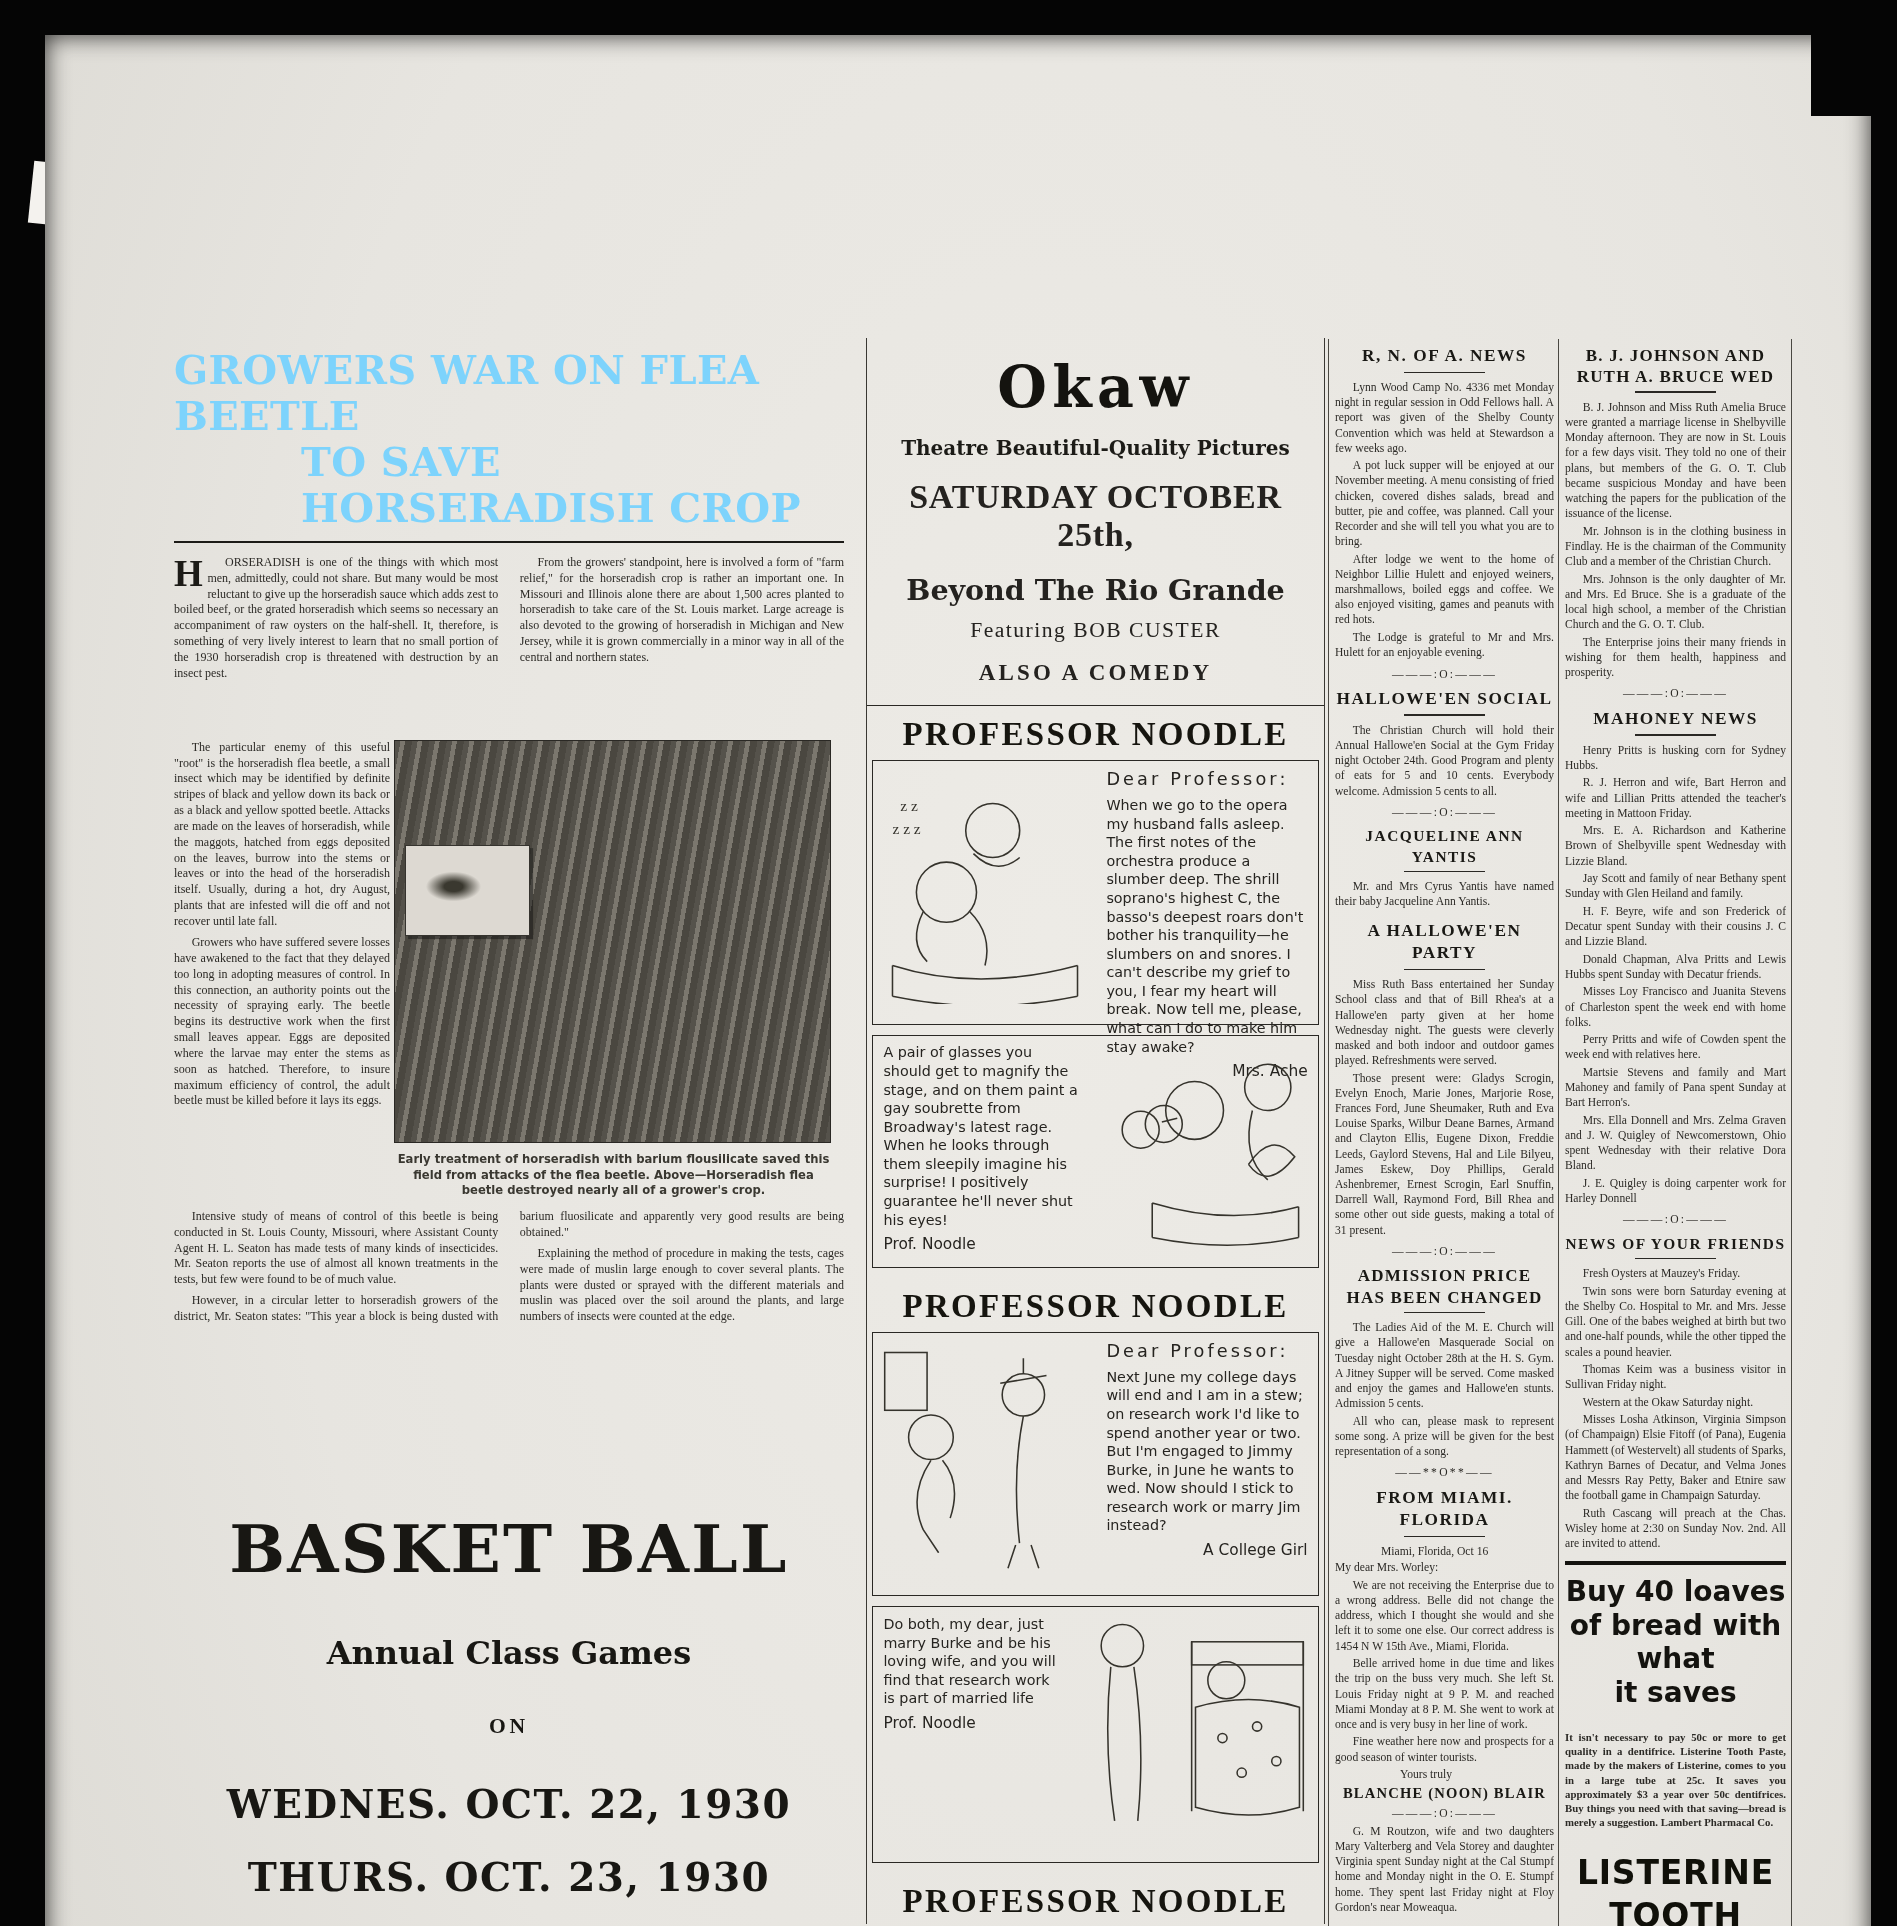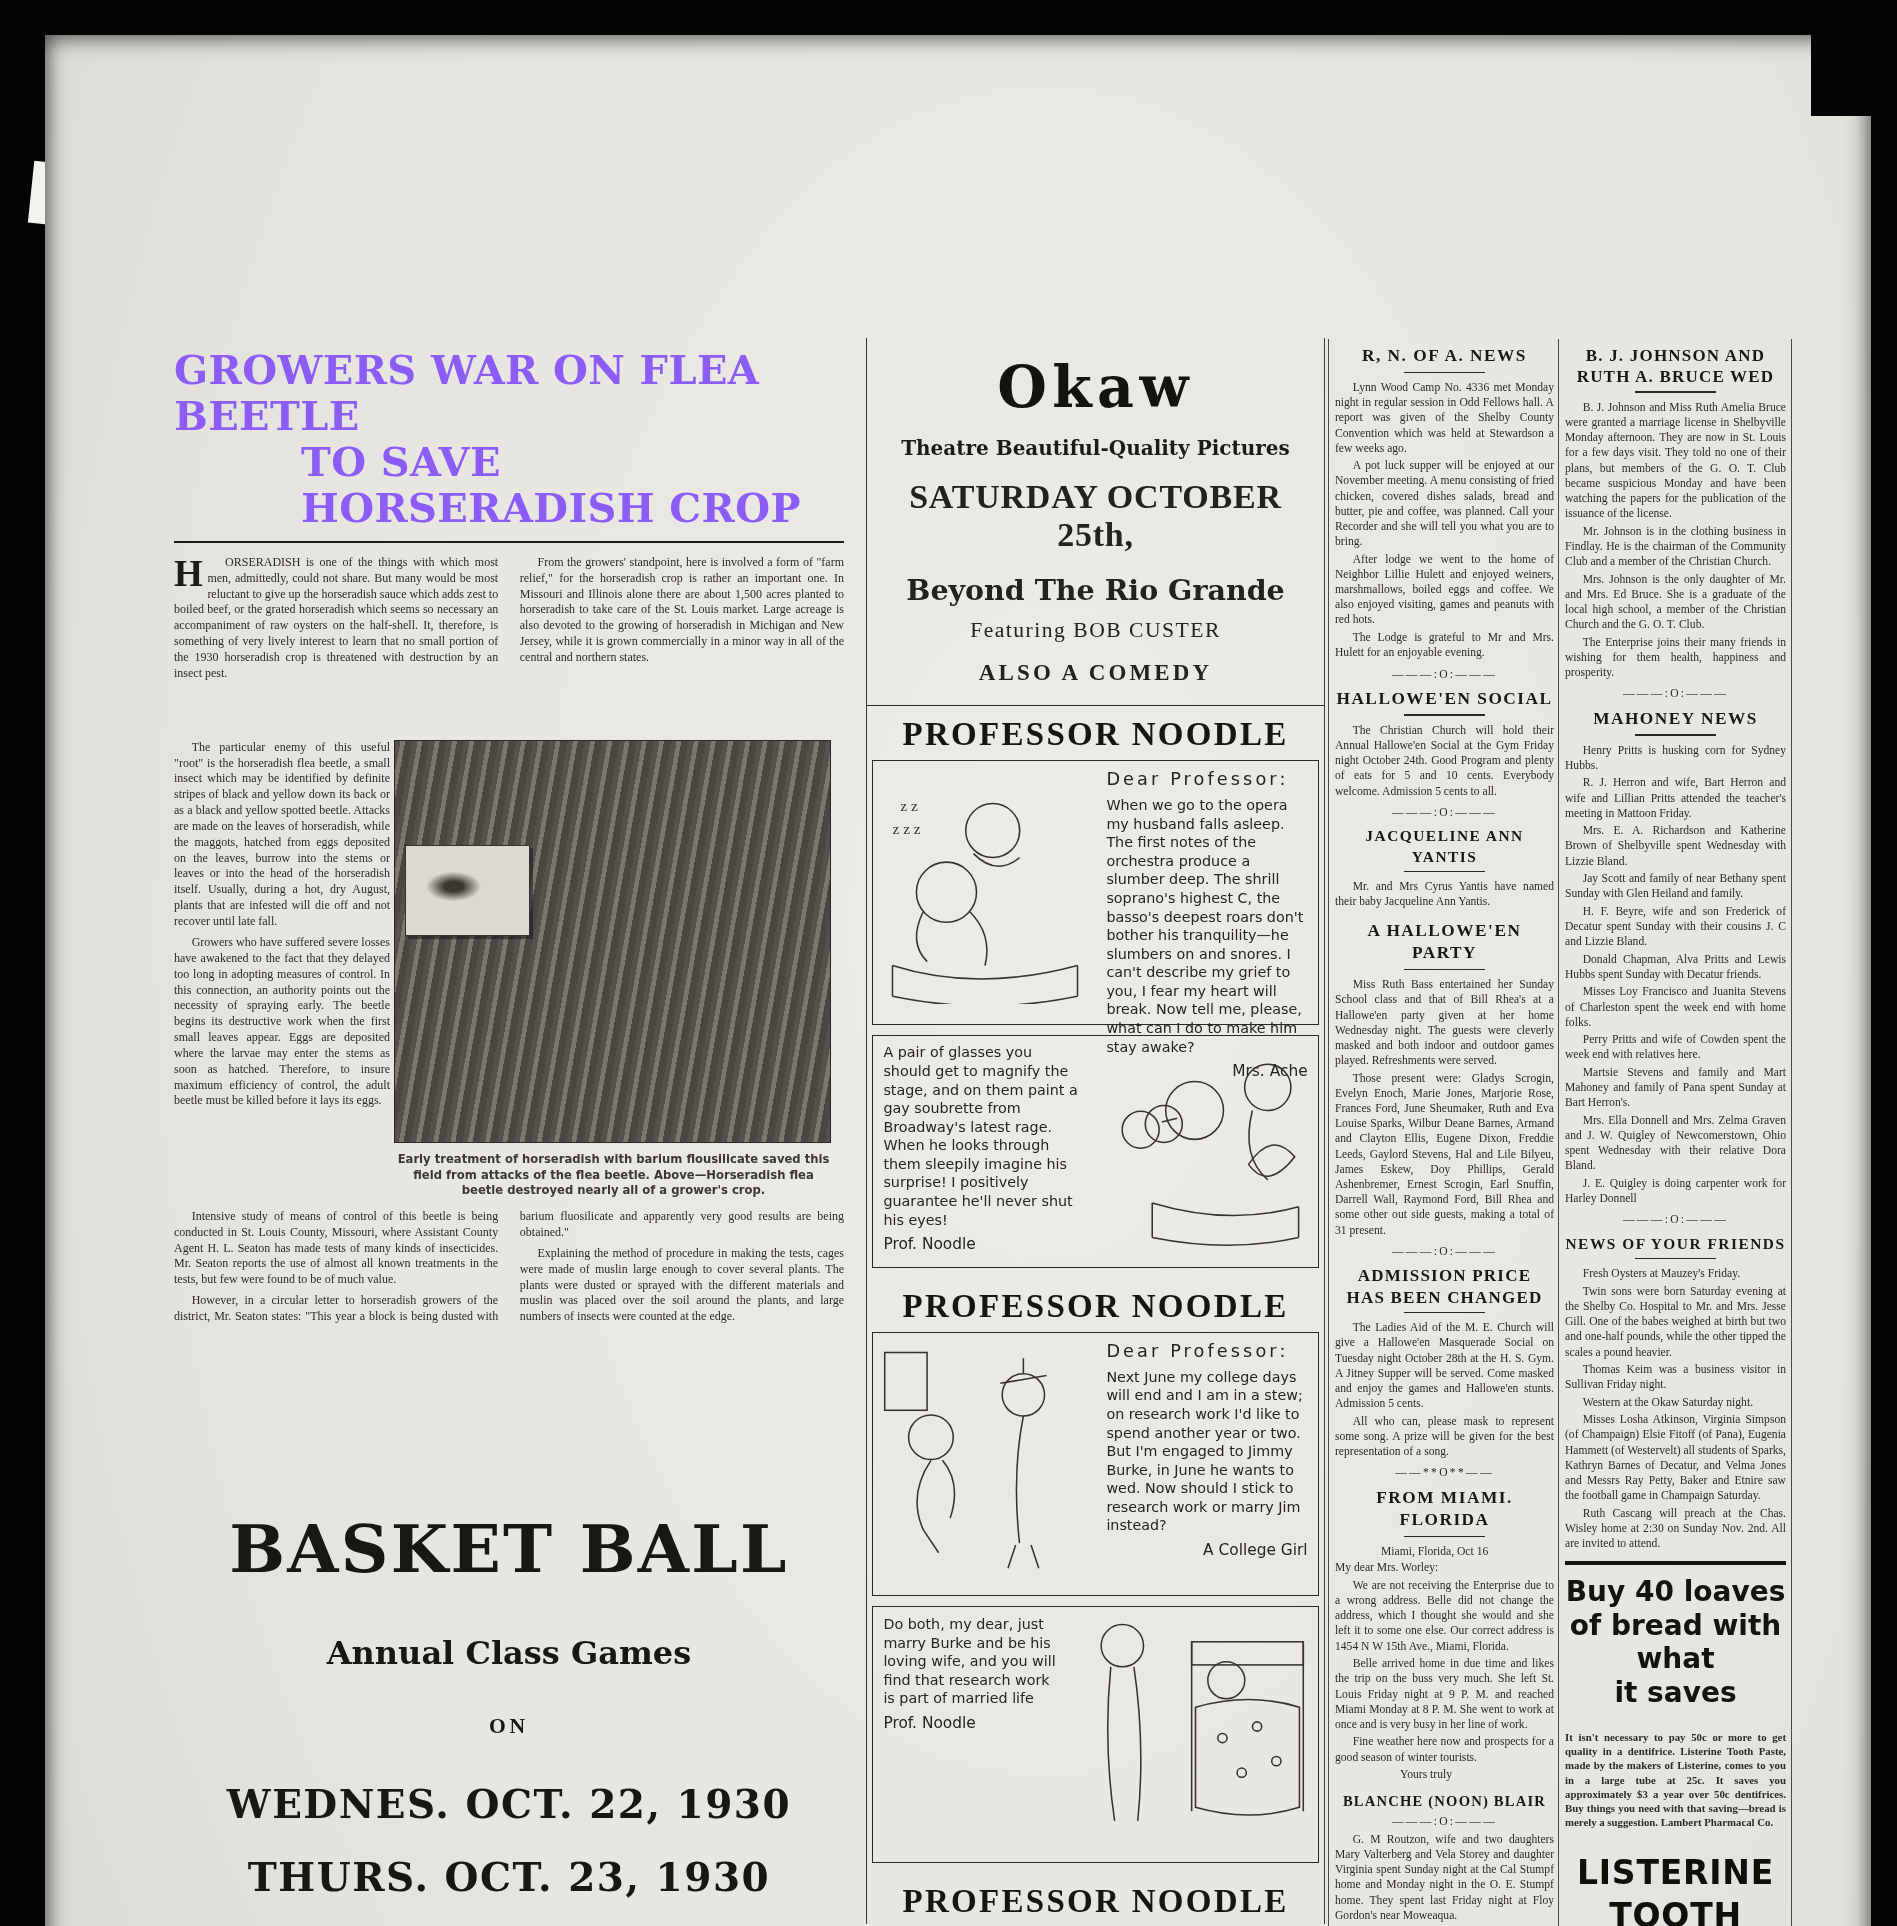--- a/index.html
+++ b/index.html
@@ -12,21 +12,21 @@
   .scanbar{position:absolute;background:#050505;}
   .tornedge{position:absolute;background:#050505;}
   .whitenick{position:absolute;background:#f4f2ee;}
   
   .para{margin:0 0 5.4px 0;text-align:justify;text-indent:17.7px;}
   .smallcol{font-size:12px;line-height:1.32;color:#2c2a26;}
   .heading-sm{font-weight:bold;text-align:center;font-size:17.3px;letter-spacing:1.5px;color:#191814;margin:0;}
   .heading-rule{width:81px;height:1.5px;background:#2a2824;margin:3.9px auto 7px auto;}
   .odivider{text-align:center;font-size:11.6px;letter-spacing:2.3px;color:#2a2824;margin:6.2px 0;}
   
-  .headline{font-family:"DejaVu Serif", serif;font-weight:bold;color:#8b5cf6;
+  .headline{font-family:"DejaVu Serif", serif;font-weight:bold;color:#7dd3fc;
             font-size:40px;letter-spacing:0.4px;line-height:1.15;}
   .headline .l2{margin-left:127px;display:block;}
   .art-rule{height:2.3px;background:#1c1b17;margin:10px 0 11.6px 0;}
   .dropcap{float:left;font-size:37px;line-height:.8;font-weight:bold;padding:3.9px 4.6px 0 0;color:#1c1b17;}
   .twocol{column-count:2;column-gap:21.6px;}
   .photo{background:
       repeating-linear-gradient(100deg,#55524b 0 5.4px,#7b776e 5.4px 10px,#4a4740 10px 17px),
       #6b675f;border:1.2px solid #2a2824;position:relative;}
   .photo .inset{position:absolute;left:10px;top:104px;width:123px;height:89px;background:#ddd9d2;
       border:1.5px solid #35332e;box-shadow:3.1px 3.1px 0 rgba(20,20,18,.5);}
@@ -278,21 +278,21 @@
     <div class="heading-sm">FROM MIAMI. FLORIDA</div>
     <div class="heading-rule"></div>
     <p class="para" style="text-indent:46px;margin-bottom:0.8px;">Miami, Florida, Oct 16</p>
     <p class="para" style="text-indent:0;margin-bottom:2.3px;">My dear Mrs. Worley:</p>
     <div>
 
     <p class="para">We are not receiving the Enterprise due to a wrong address. Belle did not change the address, which I thought she would and she left it to some one else. Our correct address is 1454 N W 15th Ave., Miami, Florida.</p>
         <p class="para">Belle arrived home in due time and likes the trip on the buss very much. She left St. Louis Friday night at 9 P. M. and reached Miami Monday at 8 P. M. She went to work at once and is very busy in her line of work.</p>
         <p class="para">Fine weather here now and prospects for a good season of winter tourists.</p>
       </div>
-    <p class="para" style="text-indent:65px;margin-bottom:10px;">Yours truly</p>
+    <p class="para" style="text-indent:65px;margin-bottom:2px;">Yours truly</p>
     <div class="h2line" style="font-size:14.6px;">BLANCHE (NOON) BLAIR</div>
     <div class="odivider" style="margin:3.1px 0;">———:O:———</div>
     <p class="para">G. M Routzon, wife and two daughters Mary Valterberg and Vela Storey and daughter Virginia spent Sunday night at the Cal Stumpf home and Monday night in the O. E. Stumpf home. They spent last Friday night at Floy Gordon's near Moweaqua.</p>
   </div>
 
   <div class="rcol" style="left:1565px;top:345px;height:2254px;width:221px;">
     <div class="h2line">B. J. JOHNSON AND</div>
     <div class="h2line">RUTH A. BRUCE WED</div>
     <div class="heading-rule"></div>
     <div>

